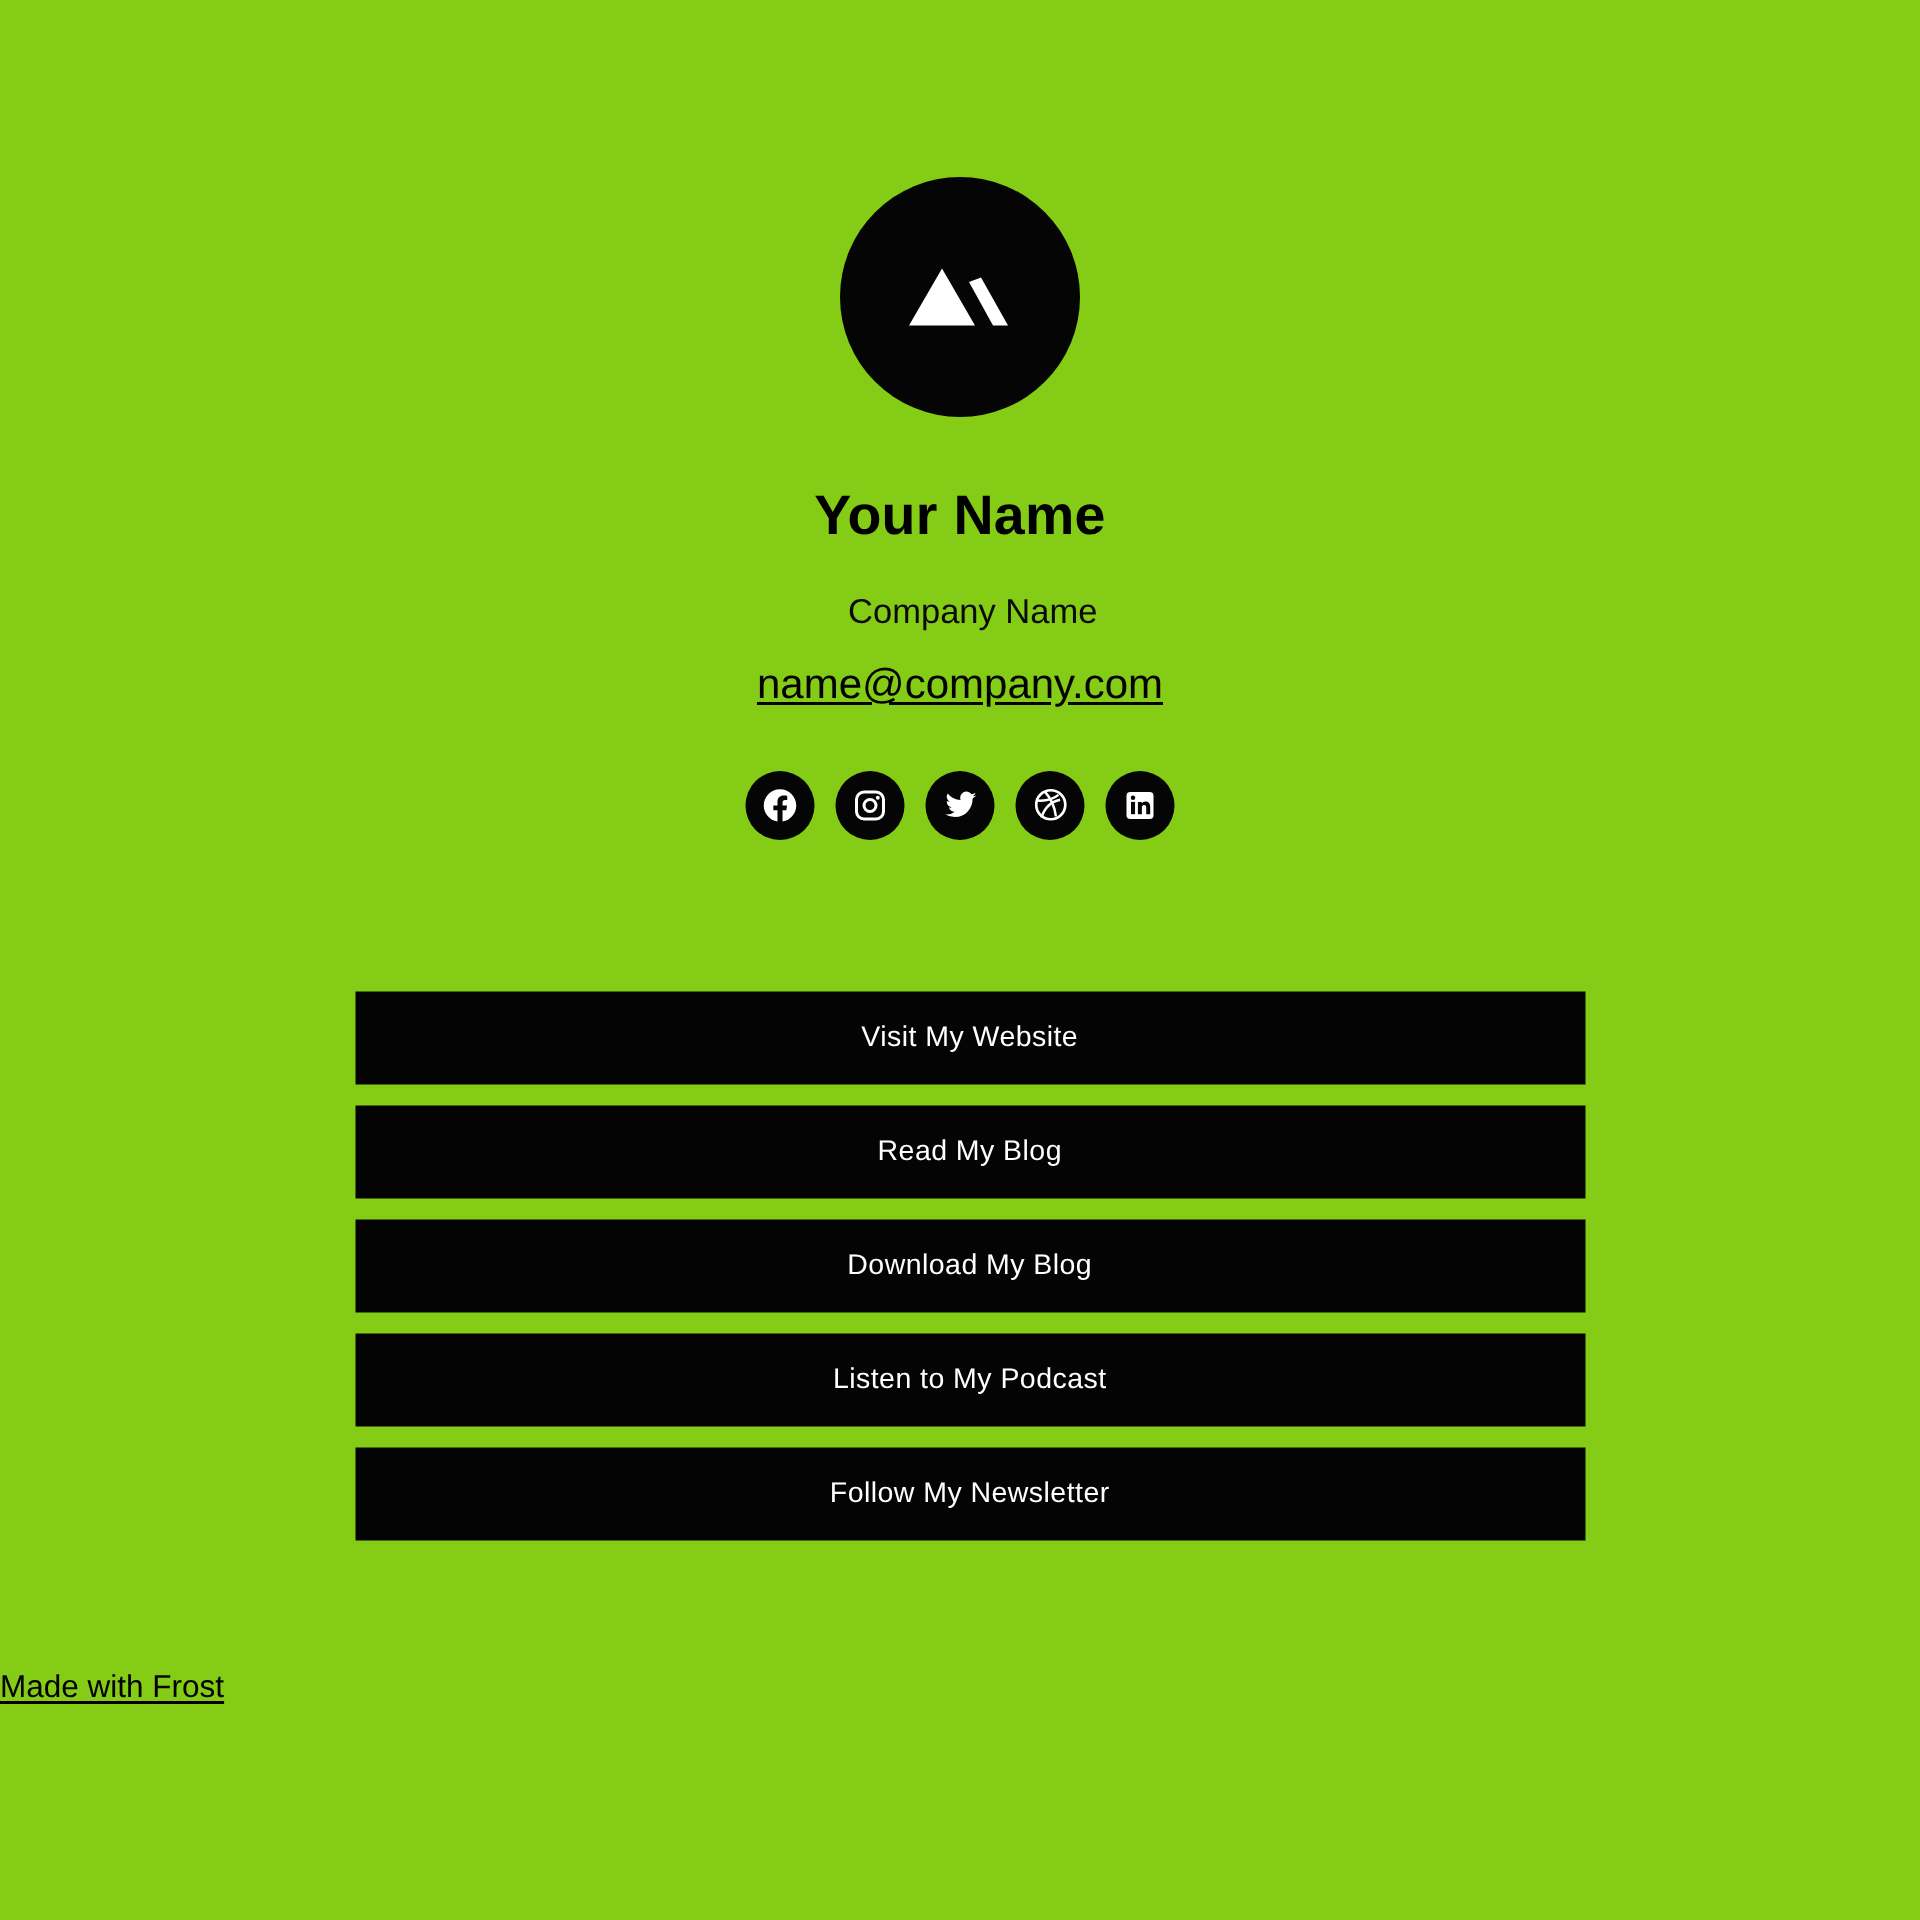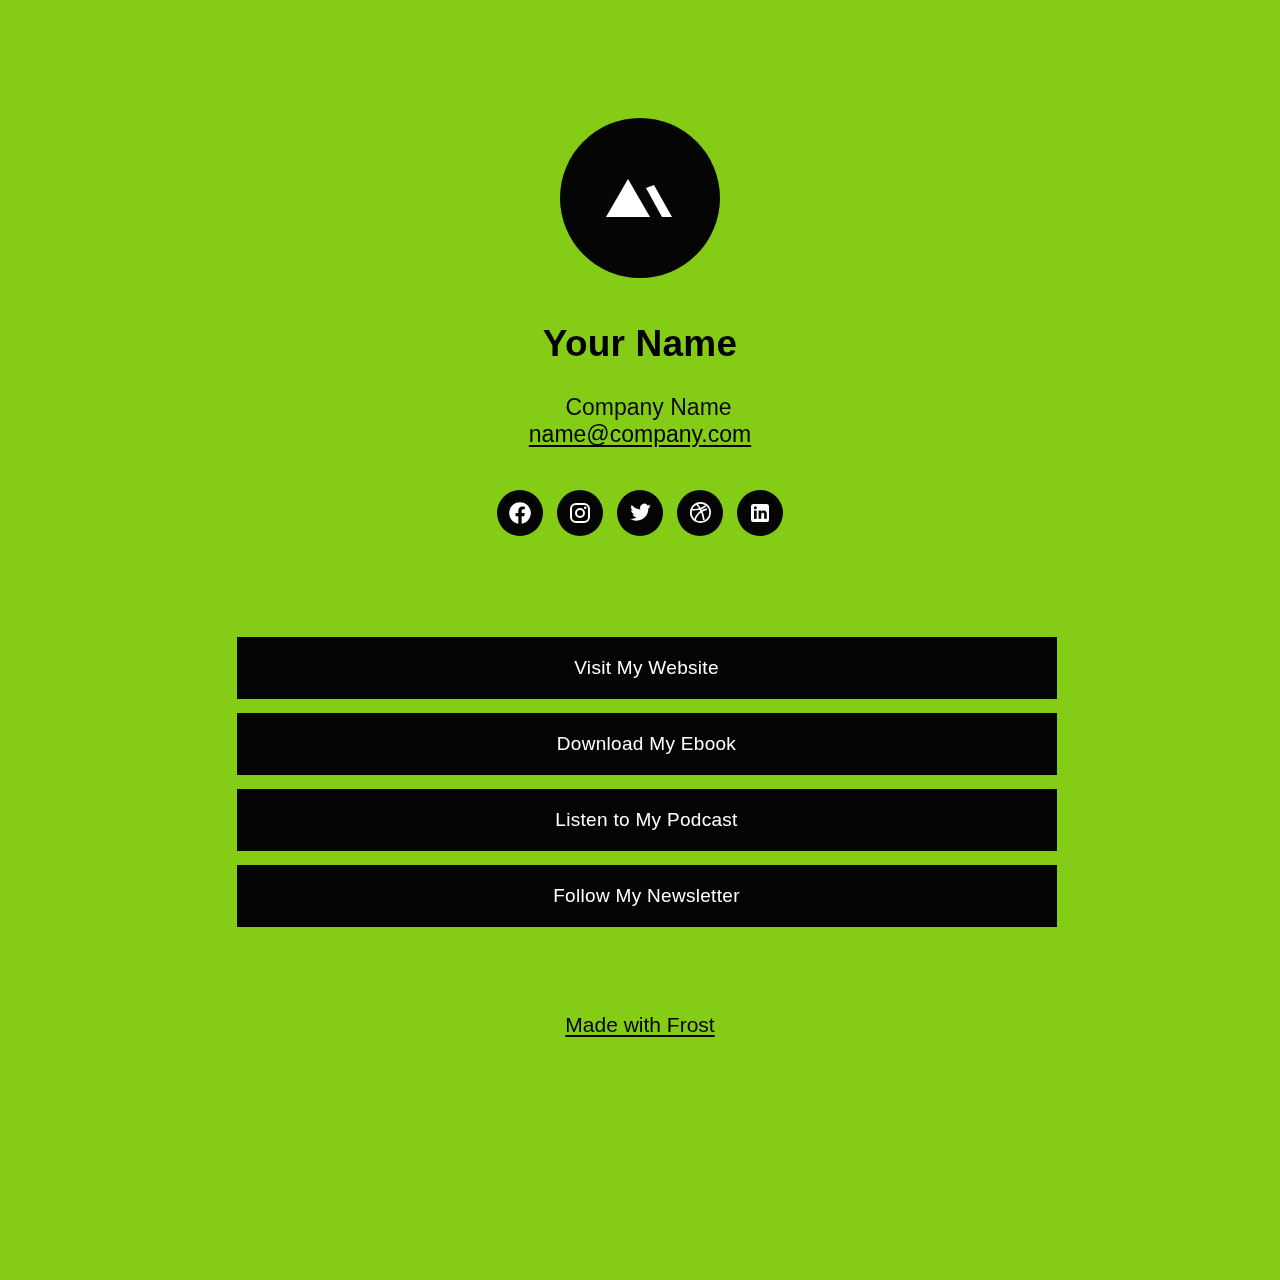--- a/index.html
+++ b/index.html
@@ -58,21 +58,22 @@
   }
   .company-name {
     margin-top: 29px;
     font-size: 23px;
     font-weight: 400;
     color: #0b0b0b;
     line-height: 1.2;
     margin-left: 17px;
   }
   .email-link {
-    font-size: 23px;
+    margin-top: 18px;
+    font-size: 28px;
     font-weight: 400;
     color: #000000;
     text-decoration: underline;
     text-underline-offset: 3px;
     cursor: pointer;
     line-height: 1.2;
   }
 
   
   .socials {
@@ -118,21 +119,20 @@
     font-size: 19px;
     font-weight: 400;
     letter-spacing: 0.3px;
     line-height: 1;
   }
 
   
   .footer {
     margin-top: 86px;
     display: flex;
-    justify-content: center;
     width: 100%;
   }
   .footer-link {
     font-size: 21px;
     font-weight: 400;
     color: #000000;
     text-decoration: underline;
     text-underline-offset: 3px;
     cursor: pointer;
   }
@@ -209,21 +209,24 @@
       </span>
     </a>
 
   </div>
 
   <div class="links">
     <button class="link-button">
       <span class="link-button-label">Visit My Website</span>
     </button>
     <button class="link-button">
-      <span class="link-button-label">Download My Ebook</span>
+      <span class="link-button-label">Read My Blog</span>
+    </button>
+    <button class="link-button">
+      <span class="link-button-label">Download My Blog</span>
     </button>
     <button class="link-button">
       <span class="link-button-label">Listen to My Podcast</span>
     </button>
     <button class="link-button">
       <span class="link-button-label">Follow My Newsletter</span>
     </button>
   </div>
 
   <div class="footer">

